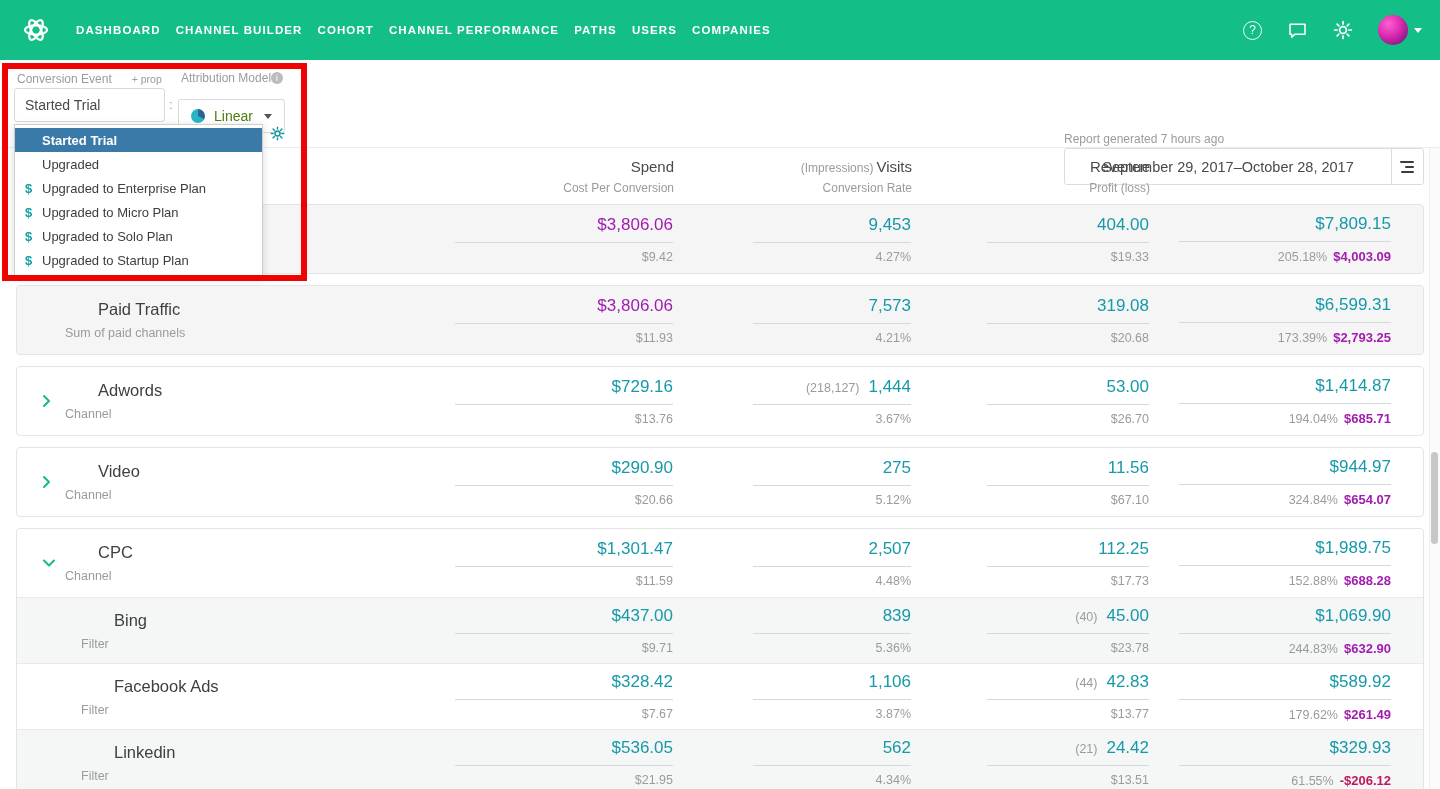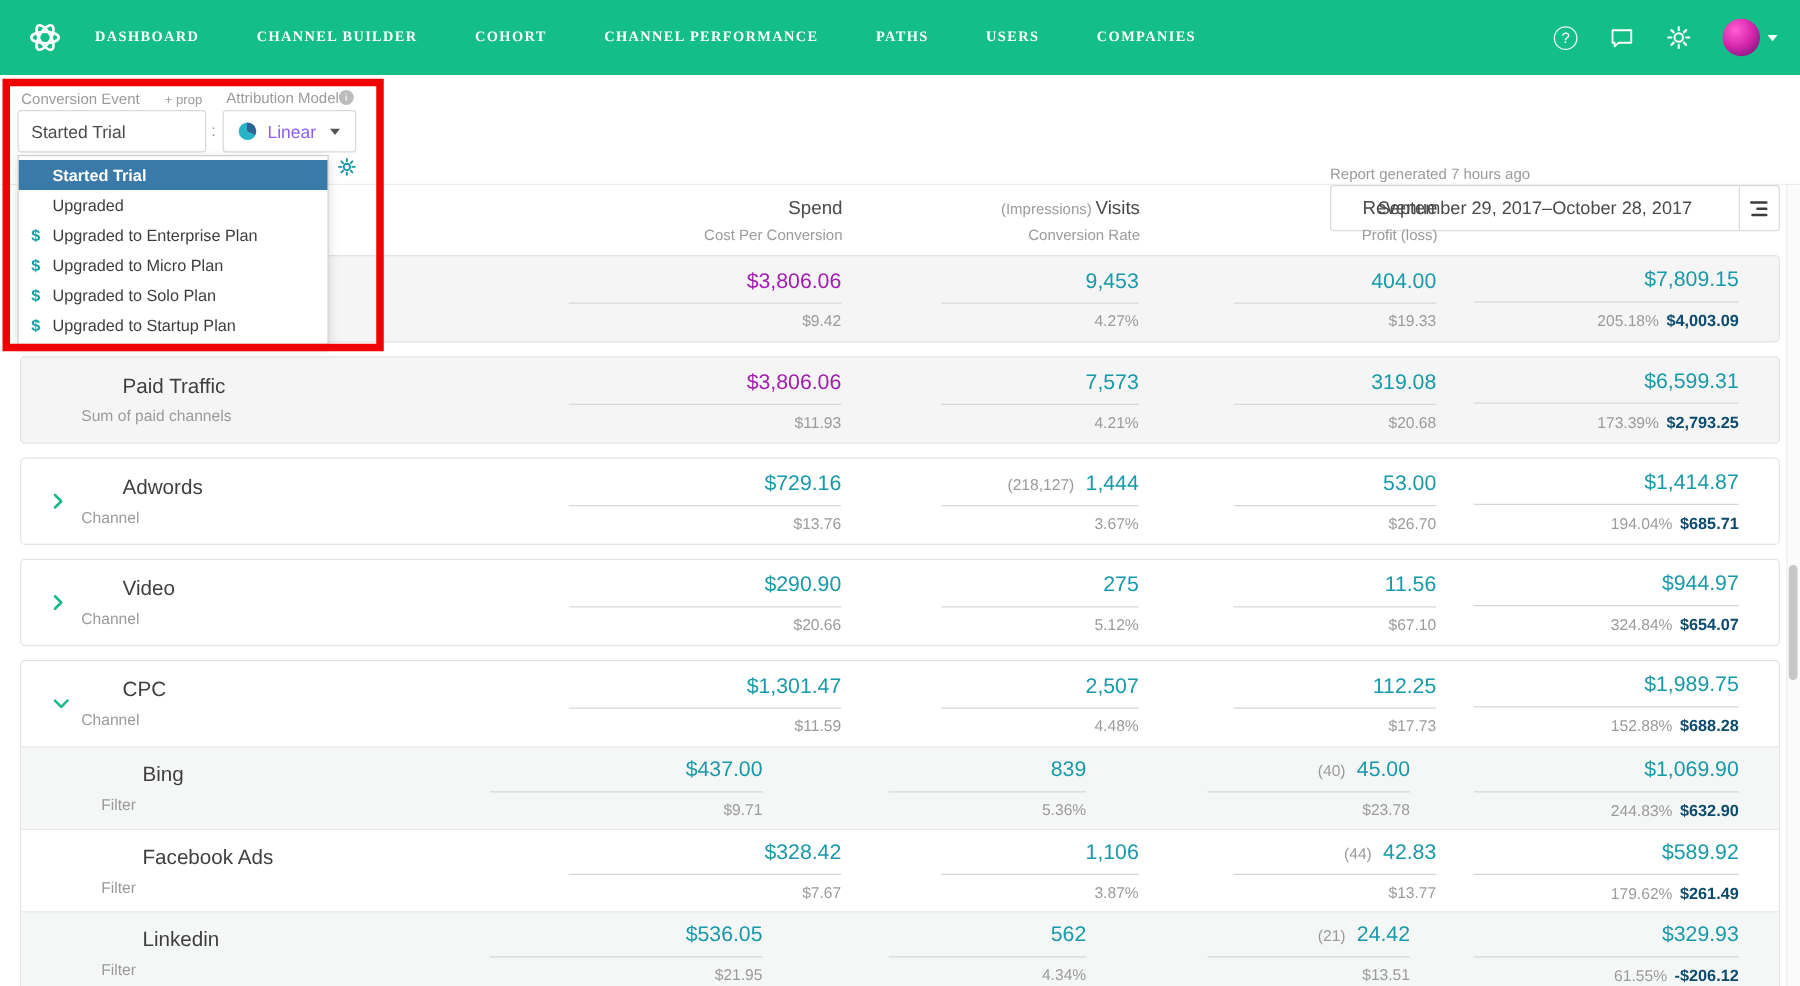--- a/index.html
+++ b/index.html
@@ -5,42 +5,42 @@
   * { box-sizing: border-box; margin: 0; padding: 0; }
   html,body { width:1440px; height:789px; }
   body {
     font-family:"Liberation Sans", sans-serif;
     background:#fff; overflow:hidden; position:relative;
   }
   
   .topnav{position:absolute;top:0;left:0;width:100%;height:60px;background:#13be87;
     display:flex;align-items:center;padding:0 18px;z-index:10;}
   .logo{margin:0 26px 0 4px;display:flex;align-items:center;}
-  .nav-items{display:flex;gap:46px;font-family:Liberation Serif, serif;}
+  .nav-items{display:flex;gap:15px;}
   .nav-item{color:#fff;font-size:11.5px;letter-spacing:1.1px;font-weight:600;cursor:pointer;white-space:nowrap;}
   .nav-right{margin-left:auto;display:flex;align-items:center;gap:25px;}
   .icon-help{width:19px;height:19px;border:1.5px solid rgba(255,255,255,.92);border-radius:50%;
     color:#fff;font-size:12px;display:flex;align-items:center;justify-content:center;cursor:pointer;}
   .avatar-wrap{display:flex;align-items:center;gap:6px;cursor:pointer;}
   .avatar{width:30px;height:30px;border-radius:50%;
     background:radial-gradient(circle at 35% 30%, #ff5fd2 0%, #d929ae 45%, #8d1787 80%, #5c0e66 100%);}
   .caret-w{width:0;height:0;border-left:4px solid transparent;border-right:4px solid transparent;border-top:5px solid #fff;}
 
   
   .controls{position:absolute;top:60px;left:0;width:100%;height:88px;background:#fff;border-bottom:1px solid #ededed;}
   .label-ce{position:absolute;left:17px;top:12px;font-size:12px;color:#9b9b9b;}
   .label-prop{font-size:10.5px;color:#9b9b9b;margin-left:20px;}
   .ce-input{position:absolute;left:14px;top:28px;width:151px;height:34px;border:1px solid #d9d9d9;border-radius:3px;
     background:#fff;font-size:14px;color:#4a4a4a;padding:0 10px;font-family:inherit;outline:none;}
   .colon{position:absolute;left:169px;top:37px;color:#9b9b9b;font-size:13px;}
   .label-am{position:absolute;left:181px;top:11px;font-size:12px;color:#9b9b9b;display:flex;align-items:center;gap:0;}
   .info-dot{width:12px;height:12px;border-radius:50%;background:#bcbcbc;color:#fff;font-size:8.5px;
     display:inline-flex;align-items:center;justify-content:center;font-style:normal;}
-  .model-btn{position:absolute;left:178px;top:28px;height:34px;border:1px solid #d9d9d9;border-radius:3px;background:#fff;
-    display:flex;align-items:center;padding:0 12px;gap:9px;font-size:14px;color:#8b5cf6;cursor:pointer;}
+  .model-btn{position:absolute;left:178px;top:39px;height:34px;border:1px solid #d9d9d9;border-radius:3px;background:#fff;
+    display:flex;align-items:center;padding:0 12px;gap:9px;font-size:14px;color:#4d7c0f;cursor:pointer;}
   .pie{width:14px;height:14px;border-radius:50%;background:conic-gradient(#2c6493 0 115deg,#27b4c6 115deg 360deg);}
   .caret-d{width:0;height:0;border-left:4px solid transparent;border-right:4px solid transparent;border-top:5px solid #555;margin-left:2px;}
 
   .report-note{position:absolute;left:1064px;top:72px;font-size:12px;color:#9b9b9b;}
   .datebox{position:absolute;left:1064px;top:88px;width:360px;height:37px;border:1px solid #dcdcdc;border-radius:3px;
     background:#fff;display:flex;align-items:center;cursor:pointer;}
   .dates{flex:1;display:flex;justify-content:center;align-items:center;font-size:14.5px;color:#4a4a4a;}
   .datebox .divider{width:1px;height:100%;background:#dcdcdc;}
   .sorticon{width:31px;display:flex;flex-direction:column;align-items:flex-end;gap:3px;padding-right:9px;}
   .sorticon i{display:block;height:2px;background:#3d3d3d;border-radius:1px;}
@@ -63,39 +63,39 @@
   .th{text-align:right;}
   .th .t1{font-size:15px;color:#4a4a4a;}
   .th .t1 .pfx{font-size:12px;color:#9b9b9b;margin-right:3px;}
   .th .t2{font-size:12px;color:#9b9b9b;margin-top:6px;}
 
   .card{border:1px solid #e4e4e4;border-radius:4px;margin-bottom:11px;background:#fff;overflow:hidden;}
   .card.gray{background:#f5f5f5;}
   .row{height:68px;display:grid;grid-template-columns:1fr 238px 238px 238px 242px;align-items:center;
     padding-right:32px;position:relative;}
   .row.sub{height:66px;border-top:1px solid #e9e9e9;}
-  .row.sub.gbg{background:#f5f6f6;gap:21px;}
+  .row.sub.gbg{background:#f5f6f6;}
   .namecell{padding-left:48px;position:relative;}
   .row.sub .namecell{padding-left:64px;}
   .chev{position:absolute;left:25px;top:50%;transform:translateY(-50%);cursor:pointer;display:flex;}
   .rname{font-size:16.5px;color:#3f3f3f;margin-left:33px;}
   .rsub{font-size:12.5px;color:#9b9b9b;margin-top:7px;}
 
   .metric{display:flex;flex-direction:column;align-items:flex-end;}
   .ml{display:flex;align-items:baseline;justify-content:flex-end;border-bottom:1px solid #d4d9db;padding-bottom:7px;}
   .col-spend .ml{width:218px;}
   .col-visits .ml{width:158px;}
   .col-conv .ml{width:162px;}
   .col-rev .ml{width:212px;}
   .mv{font-size:17px;color:#1699a9;cursor:pointer;}
   .mv.dark{color:#a21caf;}
   .mpfx{font-size:12.5px;color:#9b9b9b;margin-right:9px;}
   .ms{font-size:12.5px;color:#9b9b9b;margin-top:7px;}
-  .profit{color:#0c4a6e;font-weight:bold;font-size:13px;margin-left:6px;}
-  .profit.neg{color:#0c4a6e;}
+  .profit{color:#a21caf;font-weight:bold;font-size:13px;margin-left:6px;}
+  .profit.neg{color:#be185d;}
 
   
   .scroll-track{position:absolute;right:0;top:148px;bottom:0;width:11px;background:#fbfbfb;border-left:1px solid #eee;z-index:65;}
   .scroll-thumb{position:absolute;right:2px;top:452px;width:7px;height:92px;background:#c6c6c6;border-radius:4px;z-index:70;cursor:pointer;}
 </style>
 </head>
 <body>
 
 <div class="topnav">
   <span class="logo">

